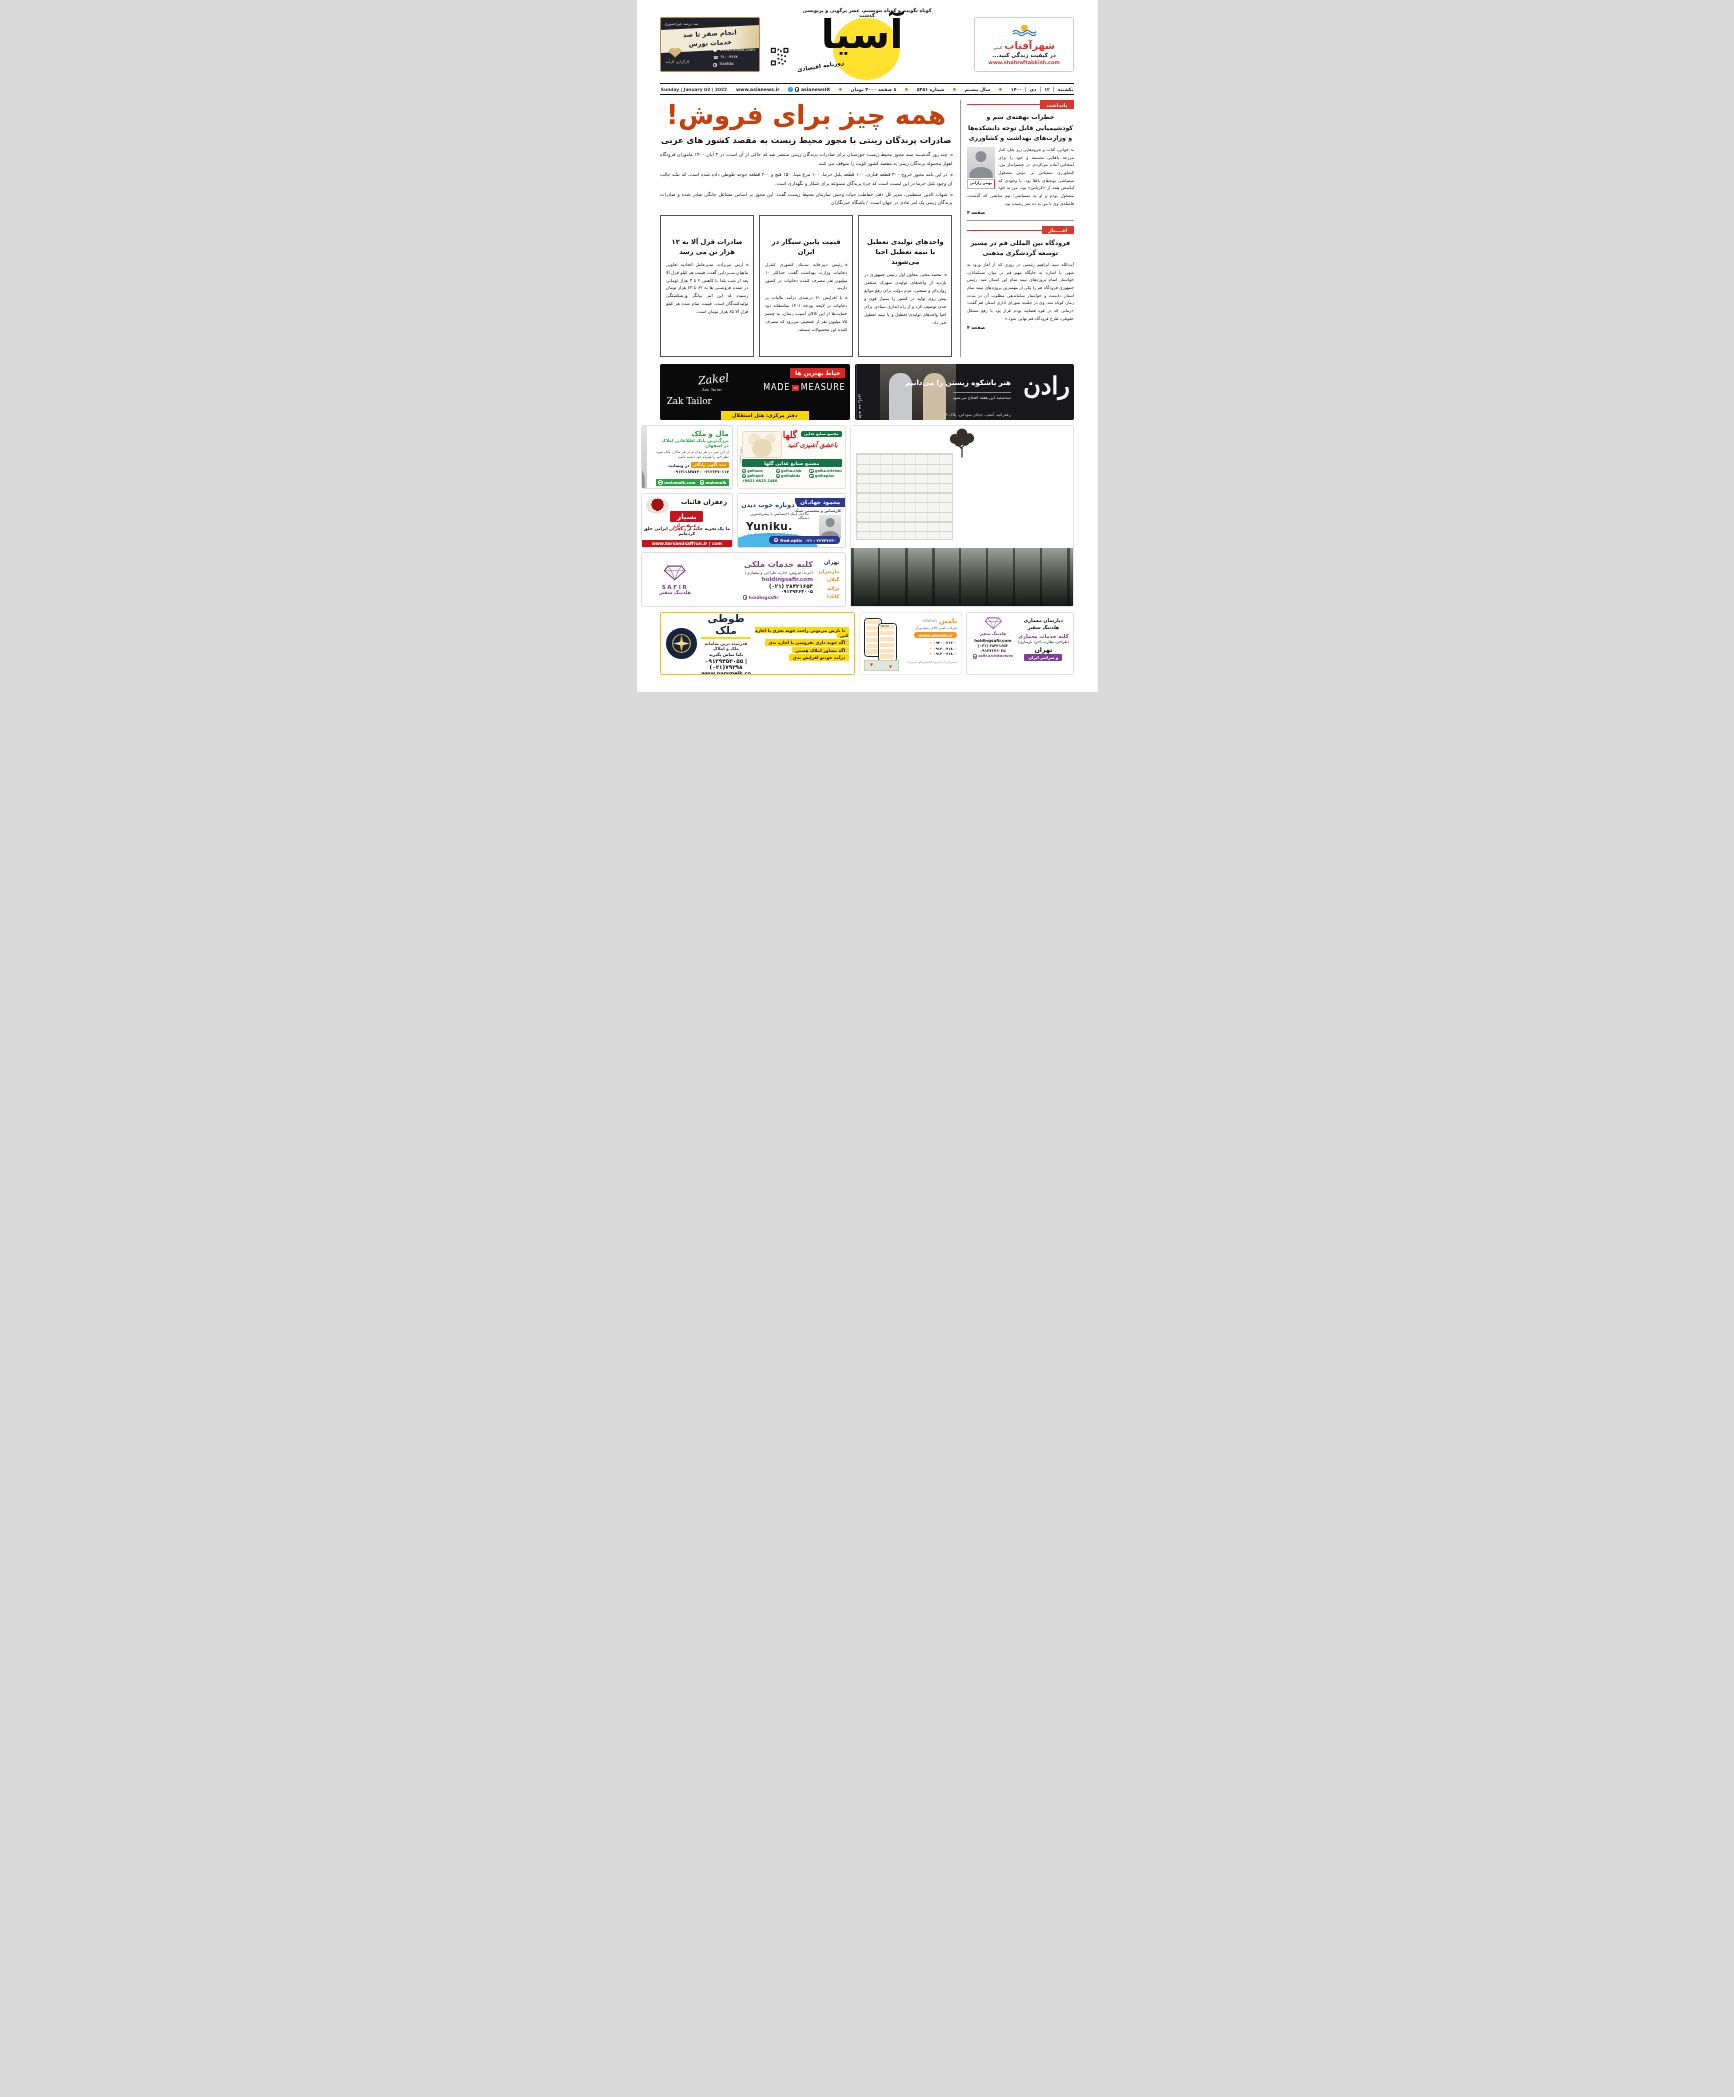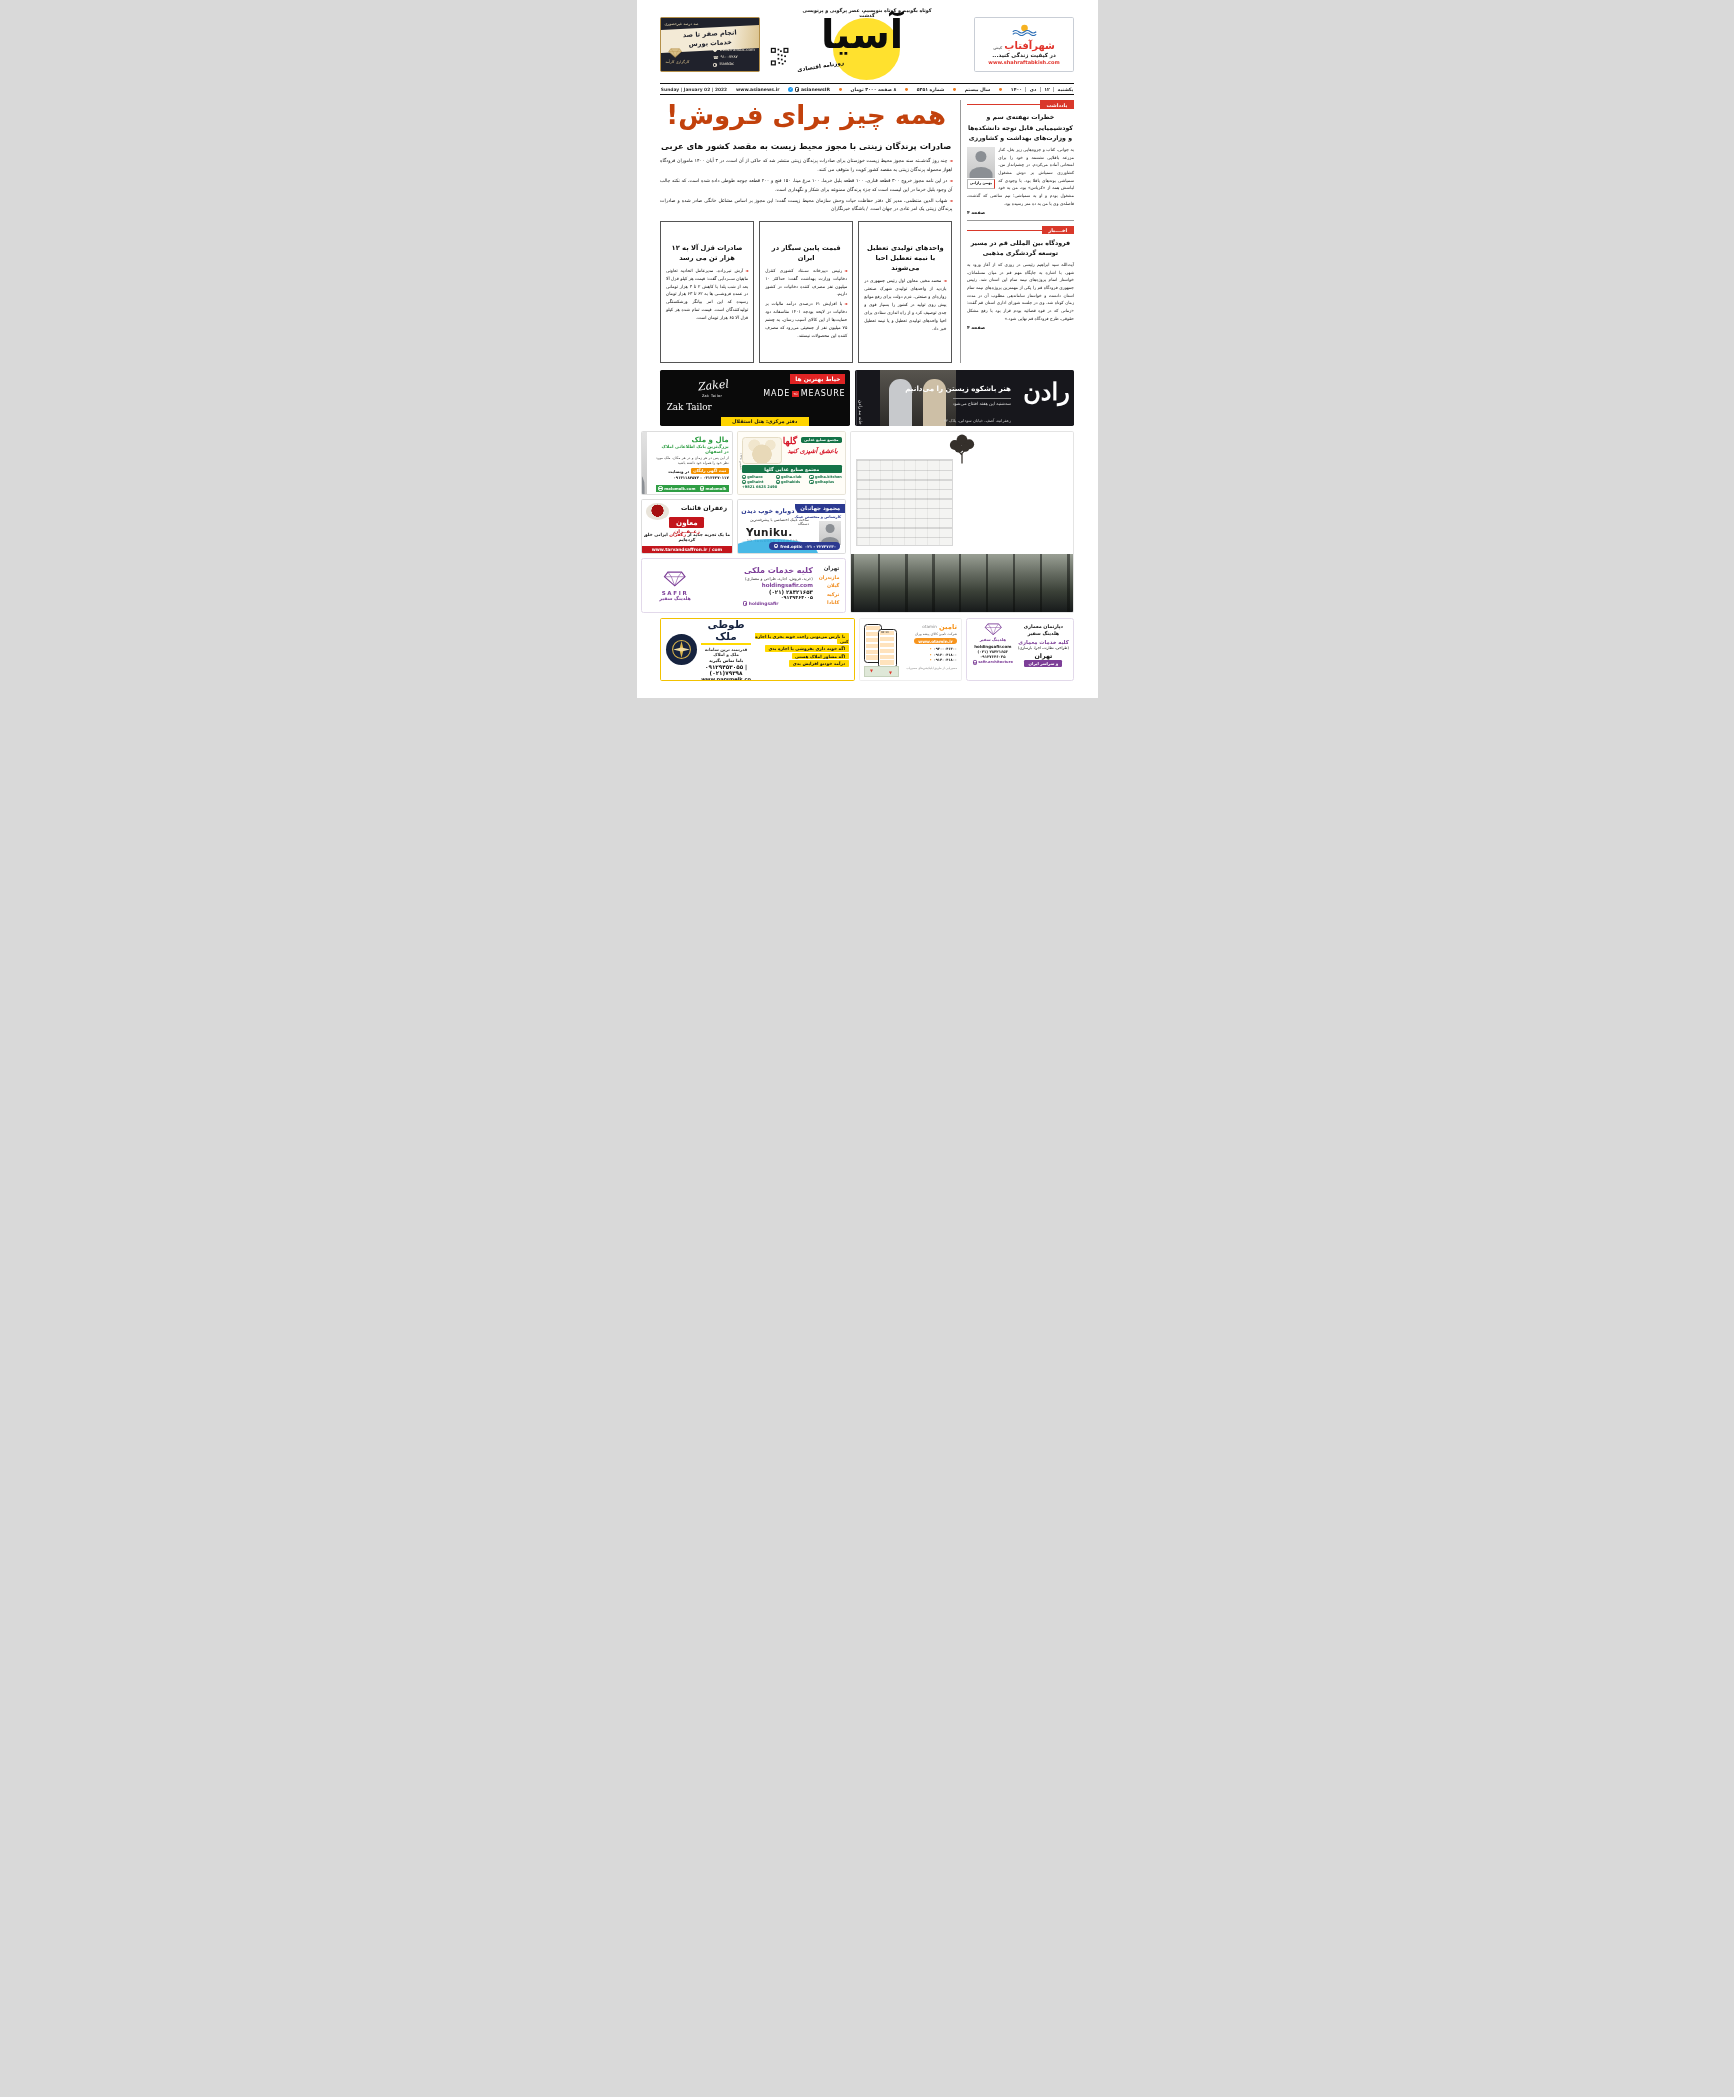--- a/index.html
+++ b/index.html
@@ -56,21 +56,21 @@
   .dl-en { direction:ltr; font-size:4.4px; color:#333; }
   .ig-handle { display:flex; align-items:center; gap:1.7px; direction:ltr; }
   .verified { width:5px; height:5px; border-radius:50%; background:#1d9bf0; color:#fff; font-size:3.4px; line-height:5px; text-align:center; }
 
   
   .main-grid { display:flex; margin-top:5px; }
   .sidebar { width:114px; flex:0 0 auto; border-left:0.4px solid #999; padding-left:5.9px; }
   .main-left { flex:1; padding-right:7.6px; }
 
   .headline { font-size:26px; font-weight:bold; text-align:center; color:#c2410c; letter-spacing:-0.4px; }
-  .subhead { font-size:8.4px; font-weight:bold; text-align:center; margin-top:11px; }
+  .subhead { font-size:8.4px; font-weight:bold; text-align:center; margin-top:5px; }
   .lead-paras { margin-top:5.9px; display:flex; flex-direction:column; gap:2.9px; }
   .lead-paras p, .bullet { font-size:4.7px; line-height:1.8; text-align:justify; }
   .bullet::before { content:"◄"; color:#d9382a; font-size:3.8px; margin-left:2.1px; }
 
   .boxes-row { display:flex; gap:5px; margin-top:6.7px; }
   .story-box { flex:1; border:0.6px solid #555; border-radius:0; padding:21px 5px; min-height:89px; }
   .story-box h3 { font-size:6.7px; text-align:center; line-height:1.55; margin-bottom:3.4px; }
   .story-box .bullet { font-size:4.4px; margin-bottom:1.7px; }
 
   
@@ -572,21 +572,21 @@
             <span class="mini-ic ig"></span>
             <span>fred.optic</span>
             <span>۰۲۱ - ۲۲۷۳۷۶۳۰</span>
           </div>
         </div>
 
         <div class="ad ad-tarvand">
           <div class="tv-kicker">زعفران قائنات</div>
           <div class="tv-bowl"></div>
           <div class="tv-logo">
-            <span class="tv-box">معاون</span>
+            <span class="tv-box">بسیار</span>
             <span class="tv-word">زعــفــران</span>
           </div>
           <div class="tv-slogan">
             <span>ما یک تجربه جدید از</span>
             <span class="red">زعفران</span>
             <span>ایرانی خلق کرده‌ایم</span>
           </div>
           <div class="tv-web">www.tarvandsaffron.ir / com</div>
         </div>
       </div>

